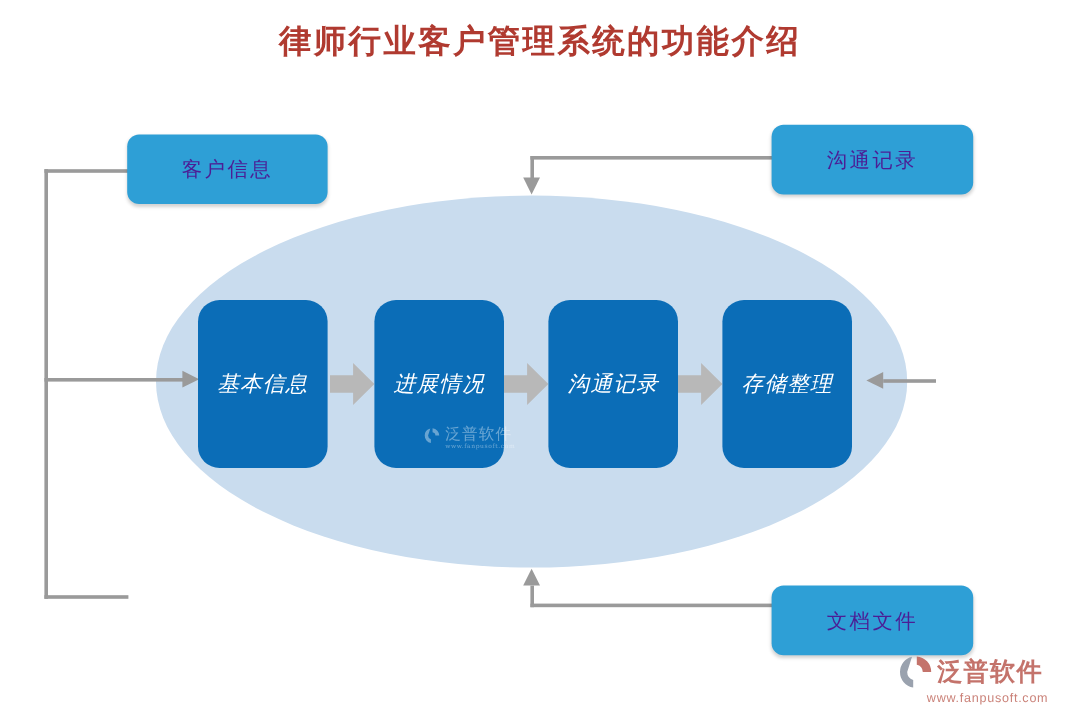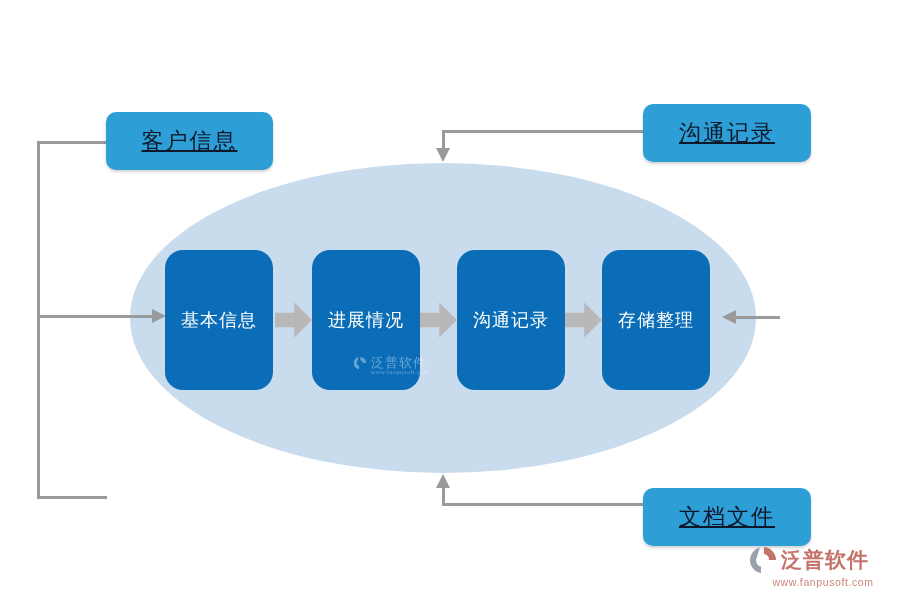--- a/index.html
+++ b/index.html
@@ -27,47 +27,47 @@
     background: #C9DCEE;
     border-radius: 50%;
     z-index: 1;
   }
 
   
   .node-outer {
     position: absolute;
     background: #2E9FD6;
     border-radius: 10px;
-    color: #0f172a;
-    font-size: 22px;
+    color: #4c1d95;
+    font-size: 17px;
     display: flex; align-items: center; justify-content: center;
     letter-spacing: 2px;
     box-shadow: 0 2px 3px rgba(0,0,0,0.18);
     z-index: 3;
-    text-decoration: underline;
   }
   #node-top-left     { left: 106px; top: 112px; width: 167px; height: 58px; }
   #node-top-right    { left: 643px; top: 104px; width: 168px; height: 58px; }
   #node-bottom-left  { left: 106px; top: 470px; width: 167px; height: 60px; }
   #node-bottom-right { left: 643px; top: 476px; width: 168px; height: 58px; margin-top: 12px; }
   #node-right {
     left: 780px; top: 250px; width: 90px; height: 138px;
     border-radius: 14px; flex-direction: column; line-height: 1.55;
   }
 
   
   .node-flow {
     position: absolute; top: 250px;
     width: 108px; height: 140px;
     background: #0B6DB7;
     border-radius: 18px;
     color: #ffffff; font-size: 18px;
     display: flex; align-items: center; justify-content: center;
     letter-spacing: 1px;
     z-index: 3;
+    font-style: italic;
   }
   #flow-0 { left: 165px; }
   #flow-1 { left: 312px; }
   #flow-2 { left: 457px; }
   #flow-3 { left: 602px; }
 
   
   .blk-arrow {
     position: absolute; top: 301px;
     width: 37px; height: 38px;
@@ -104,20 +104,21 @@
   }
   .brand-row { display: flex; align-items: center; gap: 3px; }
   .brand-name { font-size: 21px; font-weight: bold; letter-spacing: 1px; }
   .brand-site { font-size: 10.5px; letter-spacing: 0.6px; text-align: center; color: #CB837A; margin-top: 1px; font-family: "Liberation Sans", sans-serif; }
 </style>
 </head>
 <body>
 
 <div id="canvas">
 
+  <div class="title">律师行业客户管理系统的功能介绍</div>
 
   <div class="ellipse"></div>
 
   <div class="seg" style="left:37px; top:141px; width:3px; height:358px;"></div>
   <div class="seg" style="left:37px; top:141px; width:70px; height:3px;"></div>
   <div class="seg" style="left:37px; top:496px; width:70px; height:3px;"></div>
   <div class="seg" style="left:37px; top:315px; width:116px; height:3px;"></div>
   <div class="arrowhead arr-right" style="left:152px; top:309px;"></div>
 
   <div class="seg" style="left:442px; top:130px; width:202px; height:3px;"></div>

